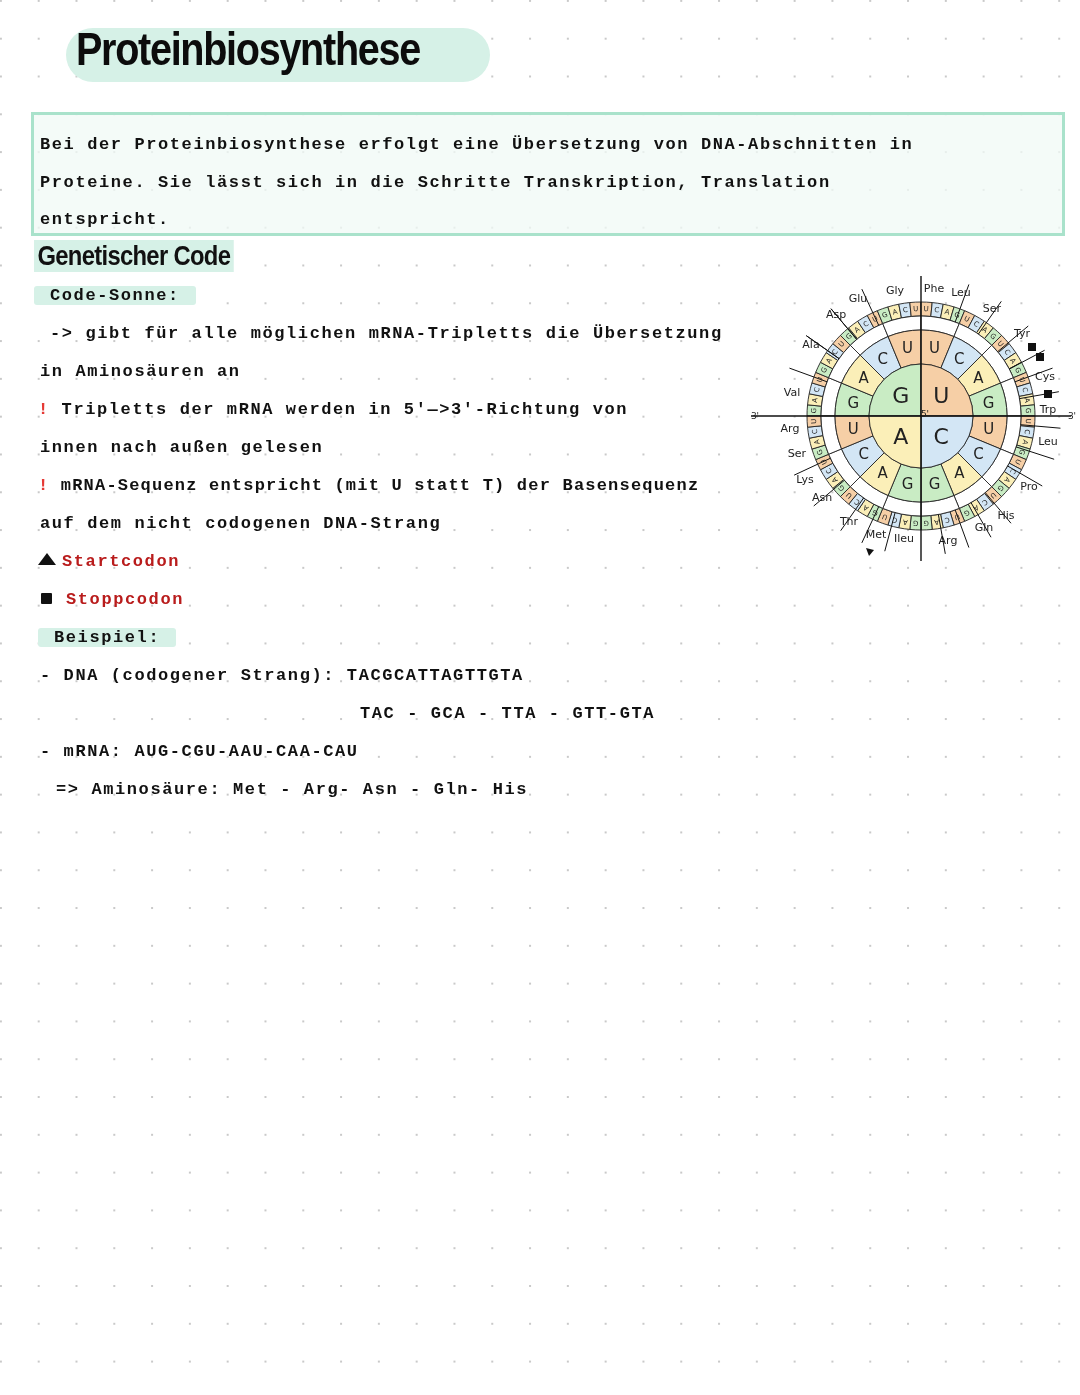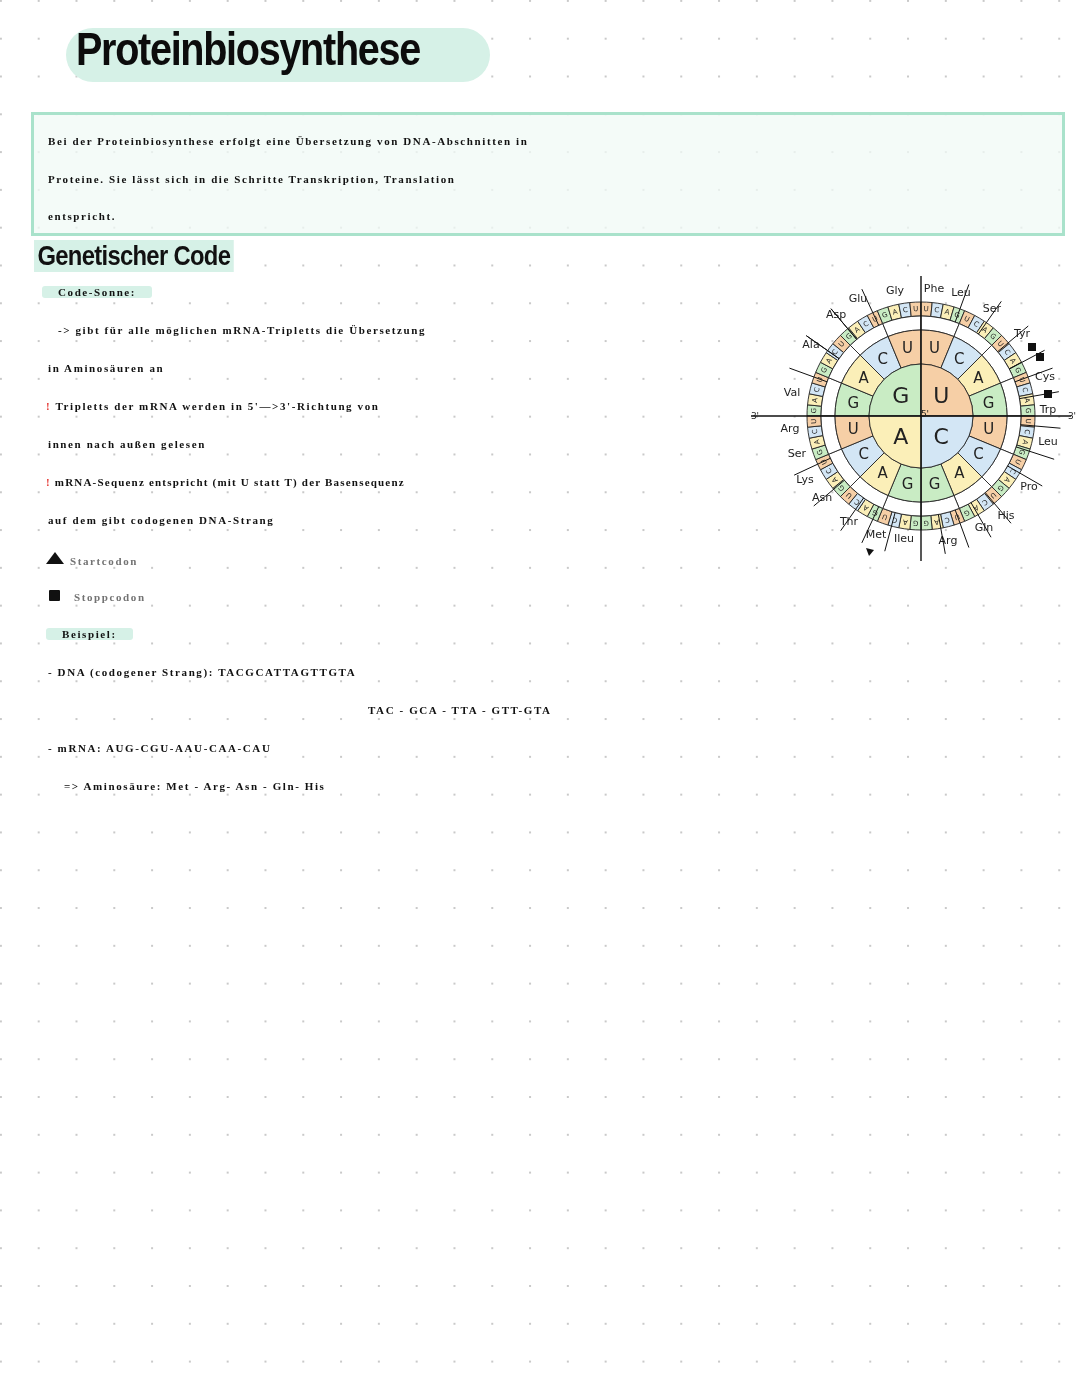--- a/index.html
+++ b/index.html
@@ -8,25 +8,25 @@
       background-color: #ffffff;
       background-image: radial-gradient(circle, #c9c9c9 1.1px, transparent 1.5px);
       background-size: 37.8px 37.8px;
       background-position: -18px -18px;
       font-family: "DejaVu Sans", sans-serif;
       color: #111;
     }
     .title-wrap { position: absolute; left: 66px; top: 28px; height: 54px; width: 424px; background: #d6f1e7; border-radius: 27px; }
     .title { position: absolute; left: 76px; top: 22px; font-family: "Liberation Sans", sans-serif; font-weight: 700; font-size: 46px; letter-spacing: -1.5px; transform: scaleX(0.86); transform-origin: left; color: #0c0c0c; }
     .intro-box { position: absolute; left: 31px; top: 112px; width: 1034px; height: 124px; border: 3px solid #a9e2cb; background: rgba(240,250,246,0.75); box-sizing: border-box; }
-    .hw { font-family: Liberation Serif, serif; font-weight: 700; font-size: 11px; letter-spacing: 1.6px; position: absolute; white-space: nowrap; color: #111; margin-left: 8px; }
+    .hw { font-family: Liberation Mono, monospace; font-weight: 700; font-size: 17px; letter-spacing: 1.6px; position: absolute; white-space: nowrap; color: #111; }
     .h2 { position: absolute; left: 34px; top: 240px; font-family: "Liberation Sans", sans-serif; font-weight: 700; font-size: 28px; letter-spacing: -0.8px; transform: scaleX(0.85); transform-origin: left; background: #d6f1e7; padding: 0 4px; }
     .hl { background: #d6f1e7; padding: 0 16px; border-radius: 3px; }
     .warn { color: #e53935; font-weight: 700; }
-    .mint { color: #737373; }
+    .mint { color: #b91c1c; }
     .tri { width: 0; height: 0; border-left: 9px solid transparent; border-right: 9px solid transparent; border-bottom: 12px solid #111; display: inline-block; margin-right: 6px; vertical-align: 1px; }
     .sq { width: 11px; height: 11px; background: #111; display: inline-block; margin-right: 14px; margin-left: 3px; vertical-align: 0px; border-radius: 1px; }
     .sun { position: absolute; left: 740px; top: 265px; width: 340px; height: 300px; }
   </style>
 </head>
 <body>
 
 <div class="title-wrap"></div>
 <div class="title">Proteinbiosynthese</div>
 
@@ -38,21 +38,21 @@
 <div class="h2">Genetischer Code</div>
 
 <div class="hw" style="left:34px; top:286px;"><span class="hl">Code-Sonne:</span></div>
 <div class="hw" style="left:50px; top:324px;">-&gt; gibt für alle möglichen mRNA-Tripletts die  Übersetzung</div>
 <div class="hw" style="left:40px; top:362px;">in  Aminosäuren an</div>
 
 <div class="hw" style="left:38px; top:400px;"><span class="warn">!</span><span> Tripletts der mRNA werden in 5'—&gt;3'-Richtung von</span></div>
 <div class="hw" style="left:40px; top:438px;">innen nach außen gelesen</div>
 
 <div class="hw" style="left:38px; top:476px; letter-spacing:1.2px;"><span class="warn">!</span><span> mRNA-Sequenz entspricht (mit U statt T) der Basensequenz</span></div>
-<div class="hw" style="left:40px; top:514px;">auf dem gibt codogenen DNA-Strang</div>
+<div class="hw" style="left:40px; top:514px;">auf dem nicht codogenen DNA-Strang</div>
 
 <div class="hw" style="left:38px; top:552px;"><span class="tri"></span><span class="mint">Startcodon</span></div>
 <div class="hw" style="left:38px; top:590px;"><span class="sq"></span><span class="mint">Stoppcodon</span></div>
 
 <div class="hw" style="left:38px; top:628px;"><span class="hl">Beispiel:</span></div>
 <div class="hw" style="left:40px; top:666px;"><span>- DNA (codogener Strang):</span> <span>TACGCATTAGTTGTA</span></div>
 <div class="hw" style="left:360px; top:704px;">TAC - GCA - TTA - GTT-GTA</div>
 <div class="hw" style="left:40px; top:742px;">- mRNA: AUG-CGU-AAU-CAA-CAU</div>
 <div class="hw" style="left:56px; top:780px;">=&gt; Aminosäure: Met - Arg- Asn - Gln- His</div>
 

